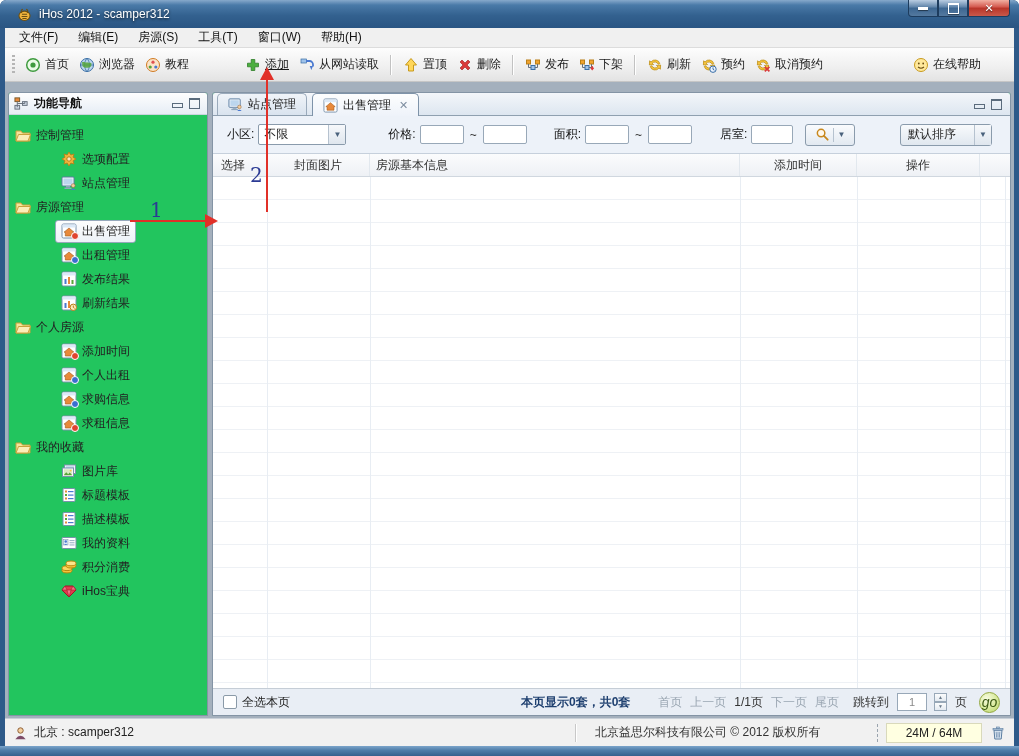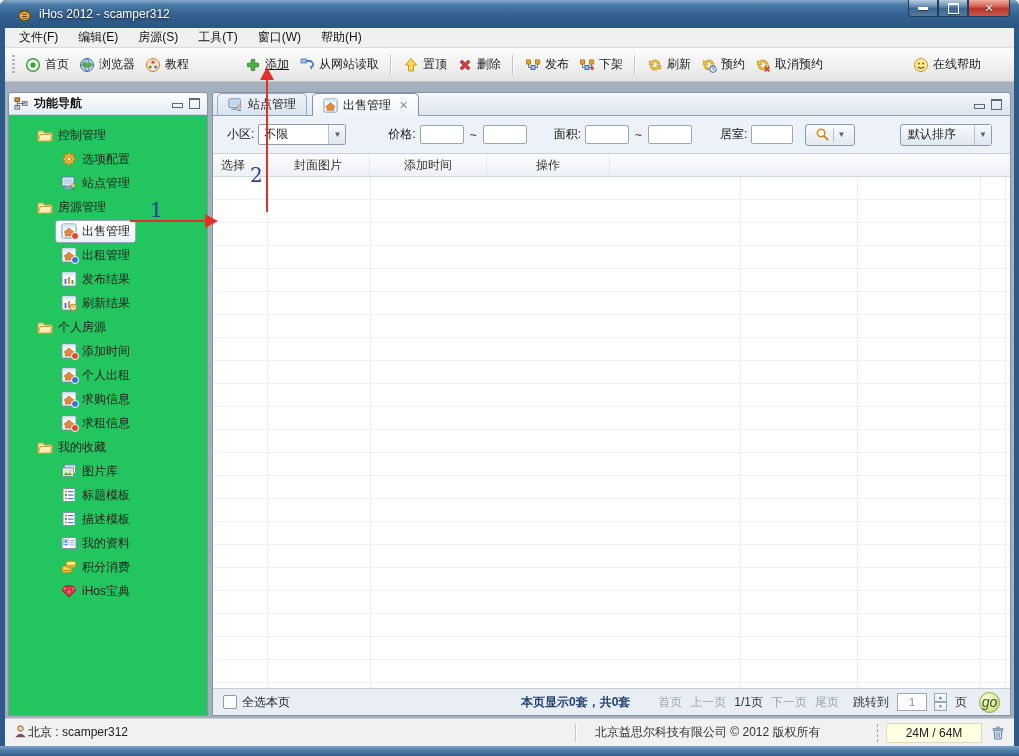--- a/index.html
+++ b/index.html
@@ -32,21 +32,21 @@
   .panel{background:#22c55e;border:1px solid#8494a5;border-radius:3px 3px 0 0;box-sizing:border-box;display:flex;flex-direction:column;overflow:hidden;margin-top:8px;}
   
   .sidebar{width:200px;}
   .panel-head{height:22px;background:linear-gradient(180deg,#fefefe,#e6edf5);border-bottom:1px solid #c9d4de;display:flex;align-items:center;padding:0 5px;gap:5px;box-sizing:border-box;}
   .panel-head .ph-title{font-weight:bold;color:#111;}
   .panel-btns{margin-left:auto;display:flex;align-items:center;gap:6px;padding-right:2px;}
   .pb-min{width:9px;height:3px;border:1px solid #5a6b7c;margin-top:4px;}
   .pb-max{width:9px;height:8px;border:1px solid #5a6b7c;border-top:2px solid #5a6b7c;}
   .tree{flex:1;padding-top:8px;overflow:hidden;}
   .tree-item{height:24px;display:flex;align-items:center;}
-  .tree-item.lvl1{padding-left:22px;}
+  .tree-item.lvl1{}
   .tree-item.lvl2{padding-left:46px;}
   .ti-inner{display:flex;align-items:center;gap:5px;padding:2px 5px;border:1px solid transparent;border-radius:3px;}
   .tree-item.selected .ti-inner{border-color:#96a8bb;background:linear-gradient(#fdfdfd,#edf2f8);}
   .ti-ic{position:relative;width:16px;height:16px;flex:0 0 16px;}
   .ti-ic svg{width:16px;height:16px;display:block;}
   .dot{position:absolute;right:-2px;bottom:-1px;width:6px;height:6px;border-radius:50%;border:1px solid #fff;}
   .dot-red{background:#e0432f;} .dot-blue{background:#3a6ed0;}
   
   .mainpanel{flex:1;}
   .tabstrip{height:23px;background:linear-gradient(180deg,#f3f6fa,#dde6f0);border-bottom:1px solid #8fa0b0;display:flex;align-items:flex-end;padding-left:4px;box-sizing:border-box;}
@@ -86,21 +86,21 @@
   .pb-summary{margin-left:auto;font-weight:bold;color:#1f4070;}
   .pb-links{margin-left:28px;display:flex;align-items:center;gap:8px;}
   .plink{color:#9aa6b2;}
   .pinfo{color:#333;}
   .jump-input{width:30px;height:18px;border:1px solid #98a8b8;background:#fff;box-sizing:border-box;color:#8a8a8a;text-align:center;font-size:11px;}
   .spinner{display:inline-flex;flex-direction:column;margin-left:-1px;}
   .spin{width:13px;height:9px;border:1px solid #98a8b8;background:linear-gradient(#fbfcfd,#e4eaf1);font-size:5px;line-height:7px;text-align:center;color:#6a7a8a;box-sizing:border-box;}
   .gobtn{width:19px;height:19px;border-radius:50%;border:1px solid #93a83f;background:radial-gradient(circle at 35% 30%,#f7fbe0,#d8ea9c 55%,#b9d36a);display:flex;align-items:center;justify-content:center;font-size:14px;font-style:italic;color:#3c5a14;margin-left:4px;}
   
   .statusbar{height:28px;background:#f1f1f1;border-top:1px solid #c9d0d8;display:flex;align-items:center;box-sizing:border-box;padding:0 8px;}
-  .sb-left{display:flex;align-items:flex-start;gap:0;width:562px;}
+  .sb-left{display:flex;align-items:flex-end;gap:6px;width:562px;}
   .sb-left svg{width:15px;height:15px;}
   .sb-sep{width:1px;height:18px;background:#c8c8c8;border-right:1px solid #fff;}
   .sb-copy{padding:0 18px;color:#333;}
   .sb-dash{margin-left:auto;border-left:1px dashed #9aa4ae;height:18px;}
   .mem-box{width:96px;height:20px;background:#ffffe1;border:1px solid #d9d9bb;display:flex;align-items:center;justify-content:center;margin:0 8px;box-sizing:border-box;color:#222;}
   .sb-trash svg{width:16px;height:16px;display:block;}
   
   .bottom-frame{height:10px;background:linear-gradient(180deg,#7ba4ca,#4d7ca8 45%,#35608d);}
   
   .anno{position:absolute;z-index:60;pointer-events:none;}
@@ -656,20 +656,21 @@
           </div>
           <div class="sortselect">
             <span class="sel-val">默认排序</span>
             <span class="sel-arrow">▼</span>
           </div>
         </div>
 
         <div class="grid-header">
           <div class="gh-cell gh-select">选择</div>
           <div class="gh-cell gh-cover">封面图片</div>
+          <div class="gh-cell gh-info">房源基本信息</div>
           <div class="gh-cell gh-time">添加时间</div>
           <div class="gh-cell gh-op">操作</div>
           <div class="gh-cell gh-extra"></div>
         </div>
         <div class="grid-body">
           <div class="vline" style="left:54px;"></div>
           <div class="vline" style="left:157px;"></div>
           <div class="vline" style="left:527px;"></div>
           <div class="vline" style="left:644px;"></div>
           <div class="vline" style="left:767px;"></div>

